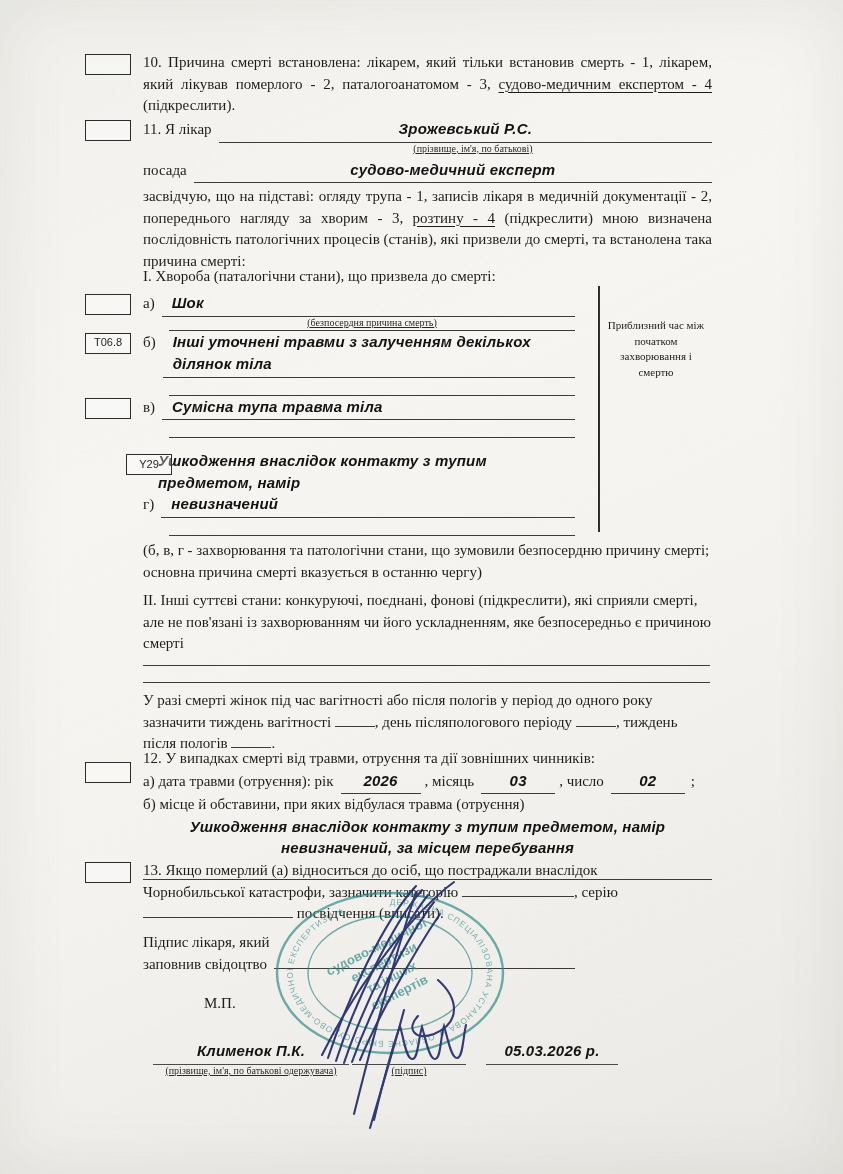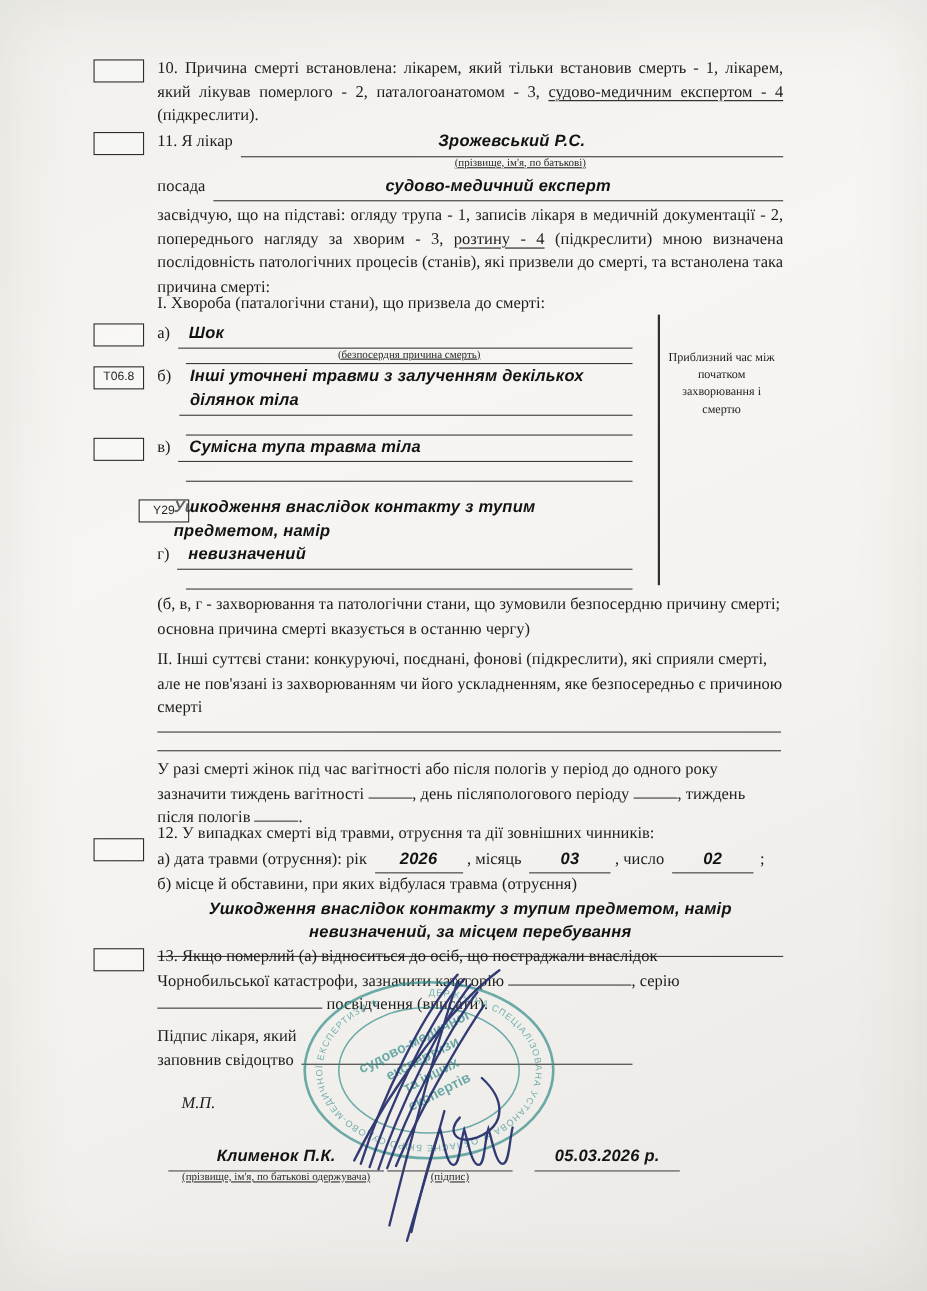--- a/index.html
+++ b/index.html
@@ -20,39 +20,39 @@
   .fld{flex:1;border-bottom:1.5px solid #3b3b3b;text-align:center;padding-bottom:1px;}
   .fldL{text-align:left;padding-left:10px;}
   .cap{font-size:10px;line-height:12px;text-align:center;color:#2a2a2a;text-decoration:underline;}
   .blk{display:inline-block;border-bottom:1.4px solid #3b3b3b;height:13px;vertical-align:baseline;}
   .cause{width:490px;}
   .crow{position:relative;}
   .bline{border-bottom:1.5px solid #3b3b3b;margin-left:26px;height:1px;}
   .vdiv{position:absolute;left:513px;top:-6px;height:246px;width:1.5px;background:#2f2f2f;}
   .approx{position:absolute;left:517px;top:26px;width:108px;text-align:center;font-size:11px;line-height:15.5px;}.mt12{margin-top:12px;}.mt14{}.mt16{margin-top:16px;}
   .ctr{text-align:center;}
-  .und-full{border-bottom:1.5px solid #3b3b3b;padding-bottom:10px;font-style:italic;}
+  .und-full{border-bottom:1.5px solid #3b3b3b;padding-bottom:20px;font-style:italic;}
   .sigline{border-bottom:1.5px solid #4a4a4a;height:22px;display:flex;align-items:center;justify-content:center;padding-bottom:2px;}
   .absblk{position:absolute;text-align:center;}
   #sec10{top:52px;}
   #sec11{top:118px;}
   #secI-title{top:266px;}
   #sec-causes{top:292px;}
   #sec-note{top:540px;}
   #sec-two{top:590px;}
   #sec-preg{top:690px;}
   #sec-12{top:748px;}
   #sec-13{top:860px;}
   #doctor-sign{top:932px;width:490px;}
   #b-name{left:153px;top:1040px;width:196px;}
   #b-sign{left:352px;top:1040px;width:114px;}
   #b-date{left:486px;top:1040px;width:132px;}
   #stamp-svg{position:absolute;left:272px;top:856px;opacity:.8;}
   #signature-svg{position:absolute;left:288px;top:862px;}
-  #mp-mark{margin-left:80px;margin-top:18px;font-style:italic;}
+  #mp-mark{margin-left:119px;margin-top:18px;}
 </style>
 </head>
 <body>
 
 <div class="page">
 
   <div class="sec" id="sec10">
     <div class="box"></div>
     <div class="txt just"><span>10. Причина смерті встановлена: лікарем, який тільки встановив смерть - 1, лікарем, який лікував померлого - 2, паталогоанатомом - 3, </span><span class="uline">судово-медичним експертом - 4</span><span> (підкреслити).</span></div>
   </div>

